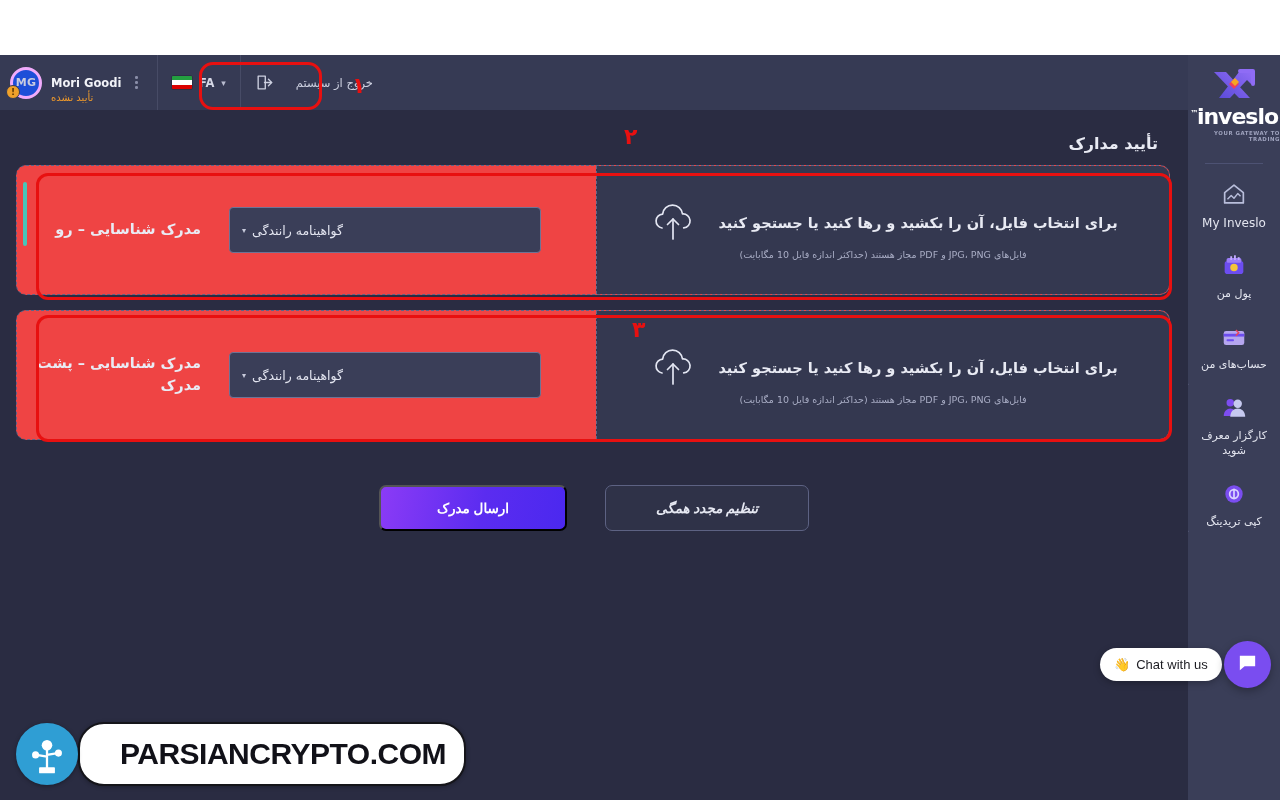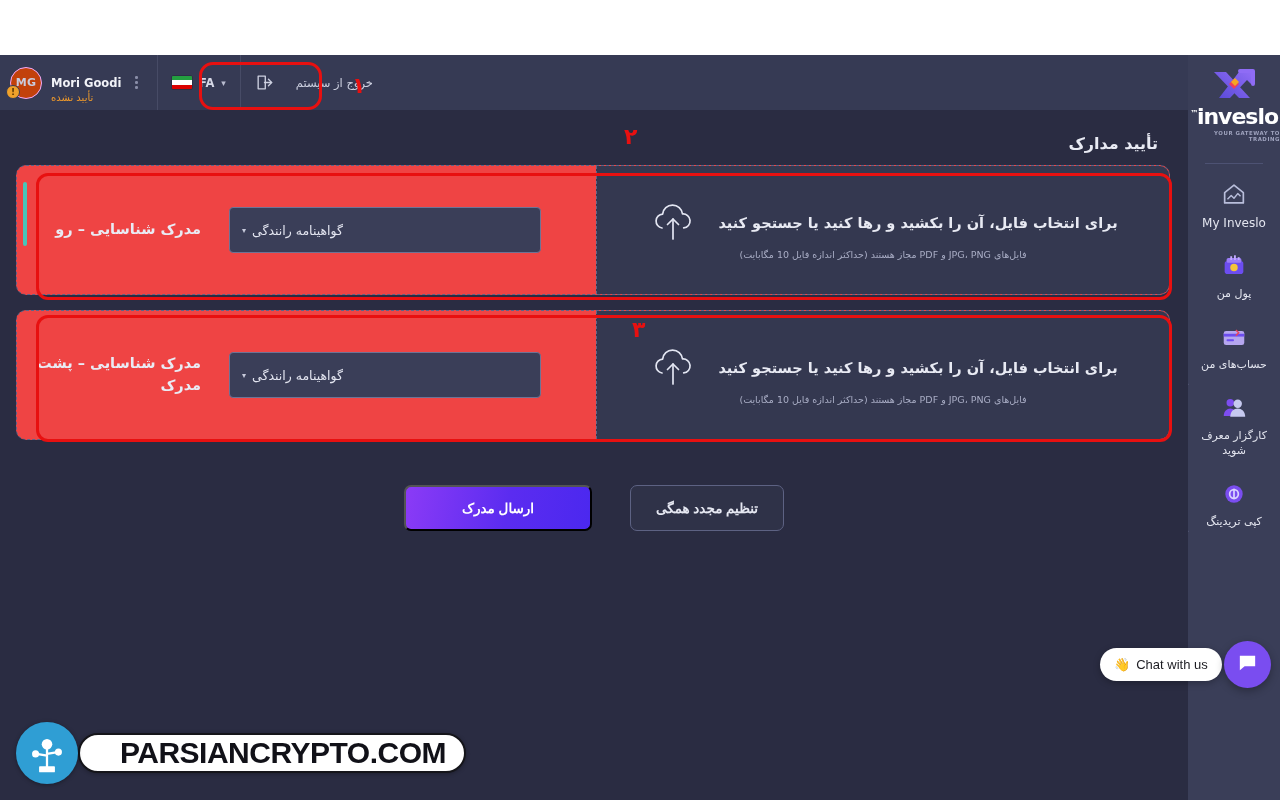--- a/index.html
+++ b/index.html
@@ -54,21 +54,21 @@
   .lang-code { color: #d6d8e6; font-size: 11.5px; font-weight: 600; }
   .chev { color: #b9bcd0; font-size: 9px; }
 
   .user-cell {
     display: flex; align-items: center; gap: 9px;
     padding: 0 14px 0 10px; height: 55px;
   }
   .avatar-wrap { position: relative; width: 32px; height: 32px; }
   .avatar {
     width: 32px; height: 32px; border-radius: 50%;
-    background: #c2410c; border: 1px solid #f0abfc;
+    background: #1d4ed8; border: 3px solid #f0abfc;
     color: #c9ccdf; font-size: 11px; font-weight: 700;
     display: flex; align-items: center; justify-content: center;
     letter-spacing: .3px;
   }
   .avatar-badge {
     position: absolute; left: -4px; bottom: 0px;
     width: 14px; height: 14px; border-radius: 50%;
     background: #f0a12a; color: #5a3500;
     font-size: 9px; font-weight: 700;
     display: flex; align-items: center; justify-content: center;
@@ -179,22 +179,22 @@
     height: 46px; border-radius: 7px;
     display: flex; align-items: center; justify-content: center;
     font-size: 13.5px; font-weight: 600;
   }
   .btn-primary {
     width: 188px;
     background: linear-gradient(100deg, #8b3bf6 0%, #5b2cf0 55%, #4b28ef 100%);
     color: #ffffff;
   }
   .btn-ghost {
-    width: 154px;
-    background: #2f3248; border: 1px solid #5d6283; color: #e6e8f2;
+    width: 204px;
+    background: #2f3248; border: 1px solid #5d6283; color: #e6e8f2; font-style: italic;
   }
 
   
   .anno-box {
     position: absolute; border: 3px solid #e81010; border-radius: 12px;
     pointer-events: none;
   }
   #anno-user  { left: 199px; top: 62px;  width: 123px; height: 48px; border-radius: 14px; }
   #anno-card1 { left: 36px;  top: 173px; width: 1136px; height: 127px; }
   #anno-card2 { left: 36px;  top: 315px; width: 1136px; height: 127px; }
@@ -228,21 +228,21 @@
     display: flex; align-items: center;
   }
   .wm-logo {
     width: 62px; height: 62px; border-radius: 50%;
     background: #2f9ed4; position: relative; z-index: 2;
     display: flex; align-items: center; justify-content: center;
     box-shadow: 0 1px 4px rgba(0,0,0,.35);
   }
   .wm-pill {
     margin-right: -22px; margin-left: 0;
-    height: 40px; background: #ffffff; border: 2px solid #15151a;
+    height: 64px; background: #ffffff; border: 2px solid #15151a;
     border-radius: 26px; padding: 0 18px 0 40px;
     display: flex; align-items: center; position: relative; z-index: 1;
     box-shadow: 0 1px 4px rgba(0,0,0,.3);
   }
   .wm-text {
     color: #111118; font-size: 30px; font-weight: 700; letter-spacing: -.5px;
     font-family: "Liberation Sans", sans-serif; direction: ltr;
   }
 </style>
 </head>

